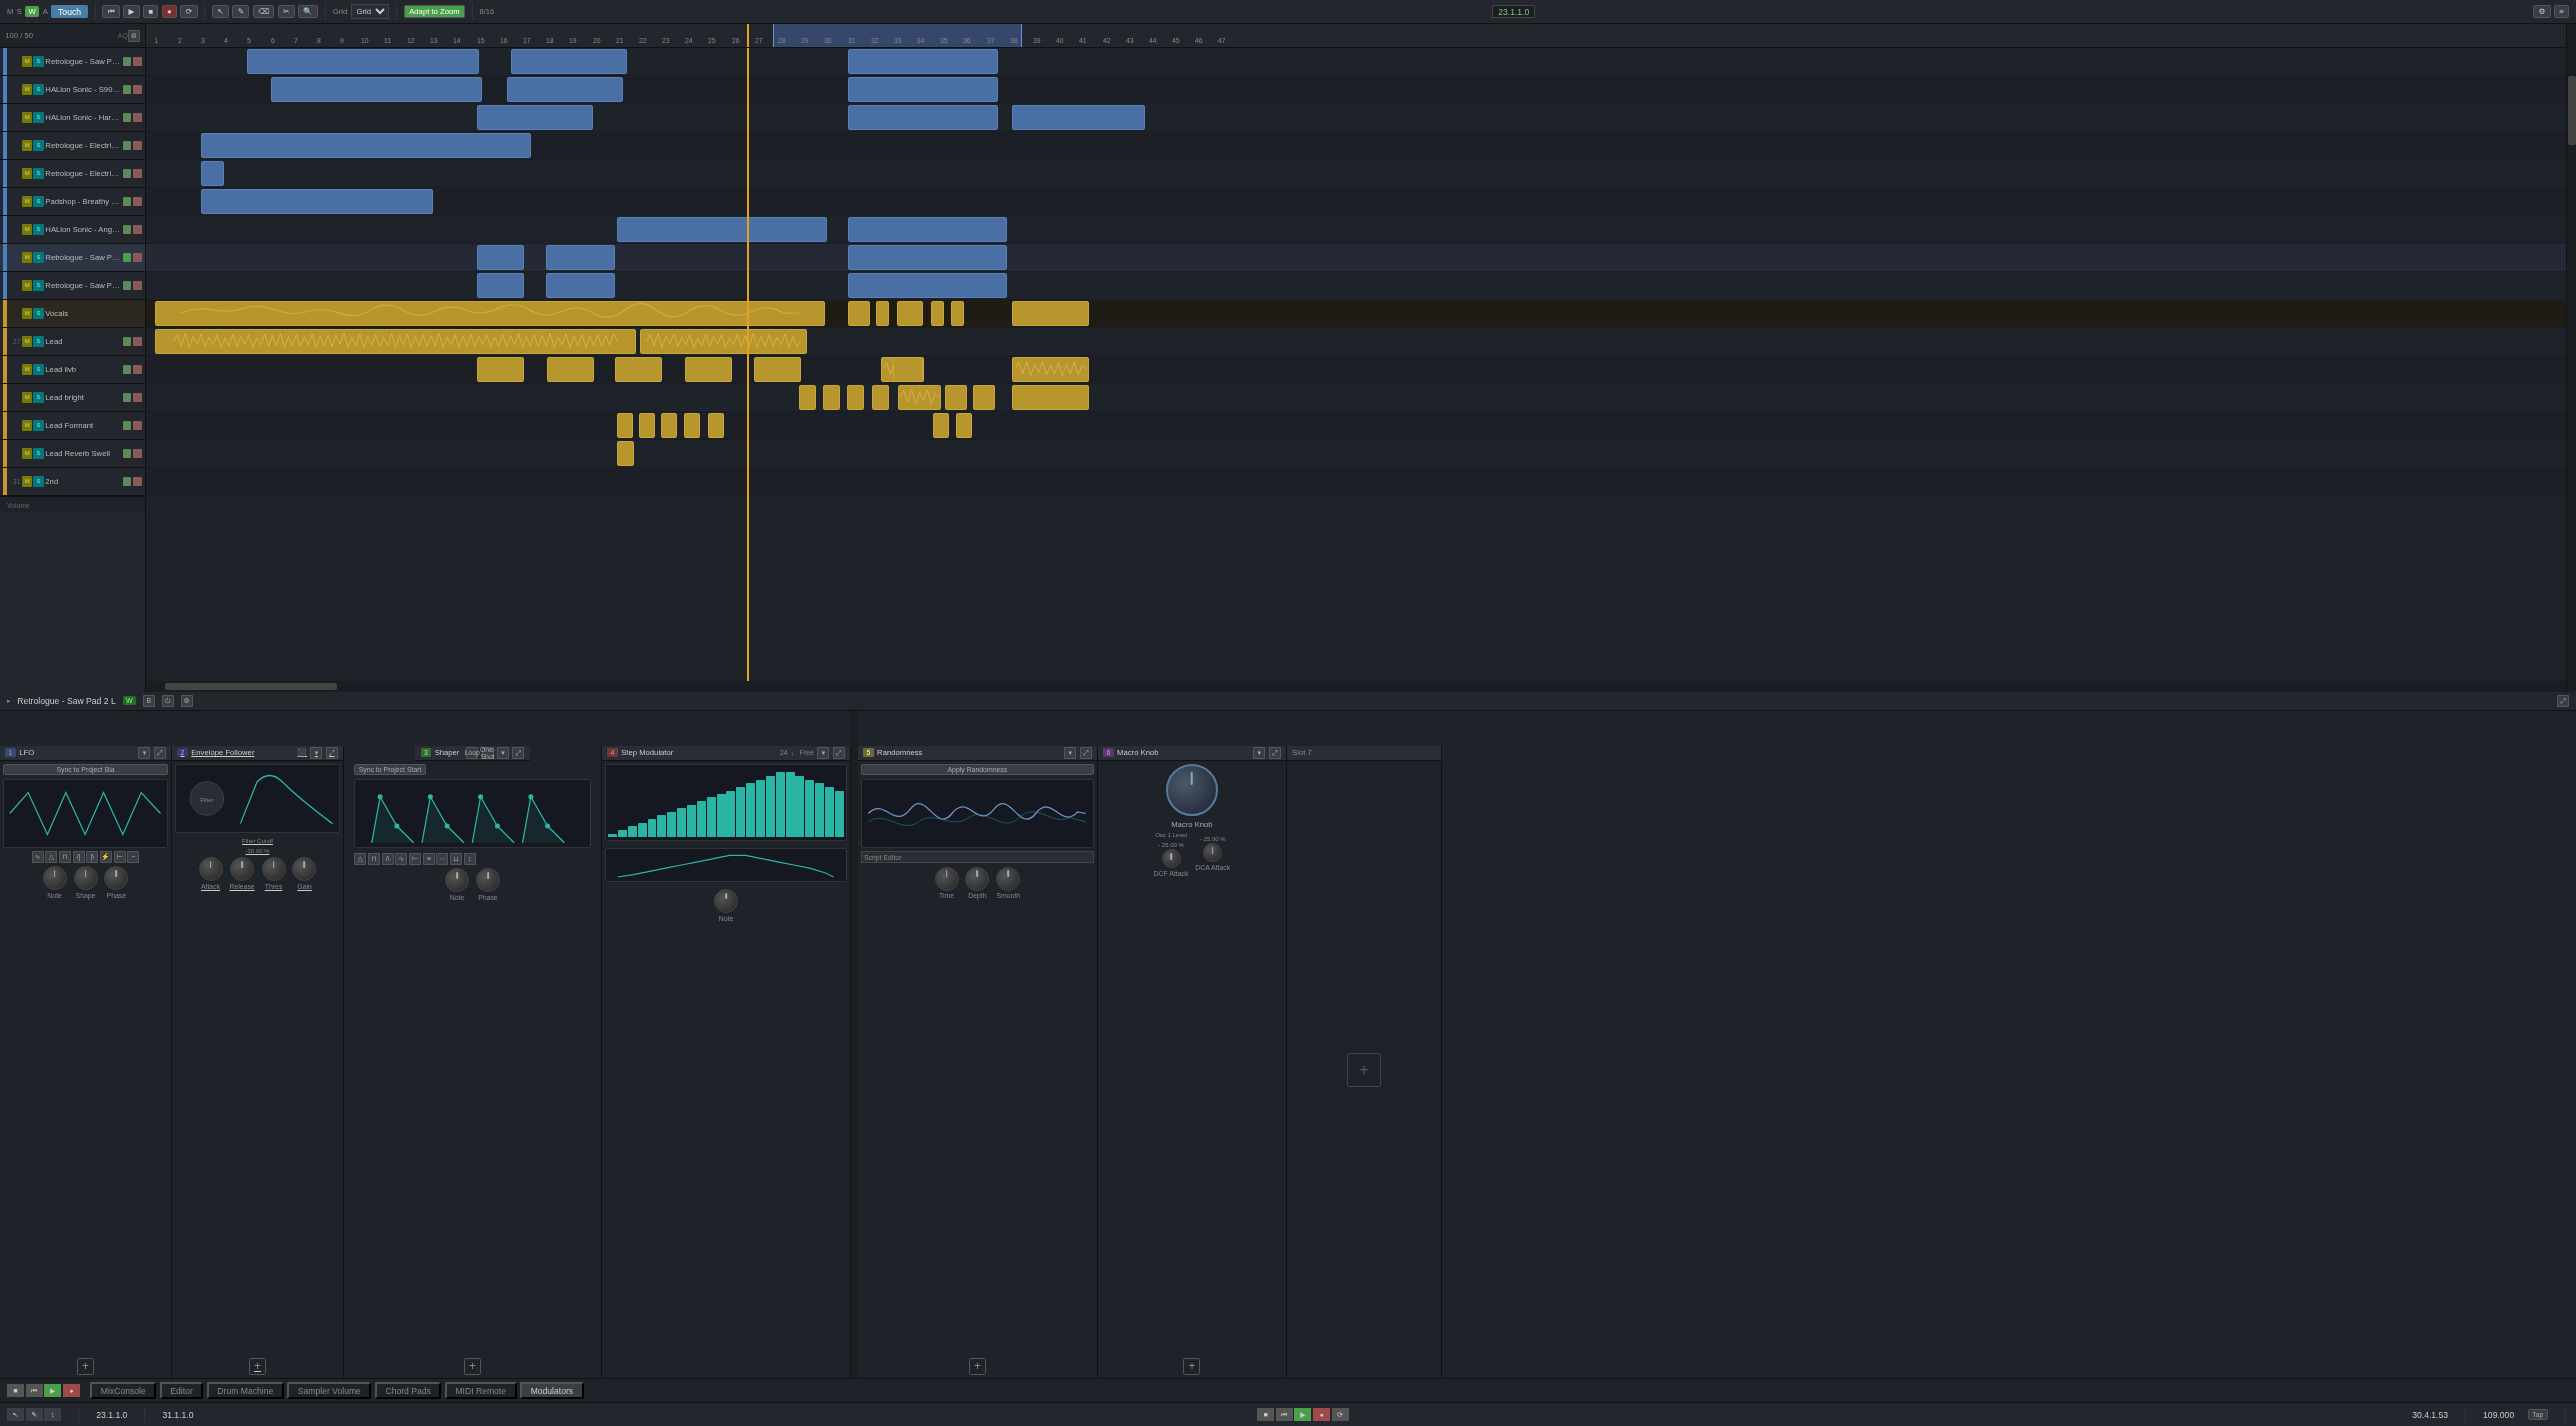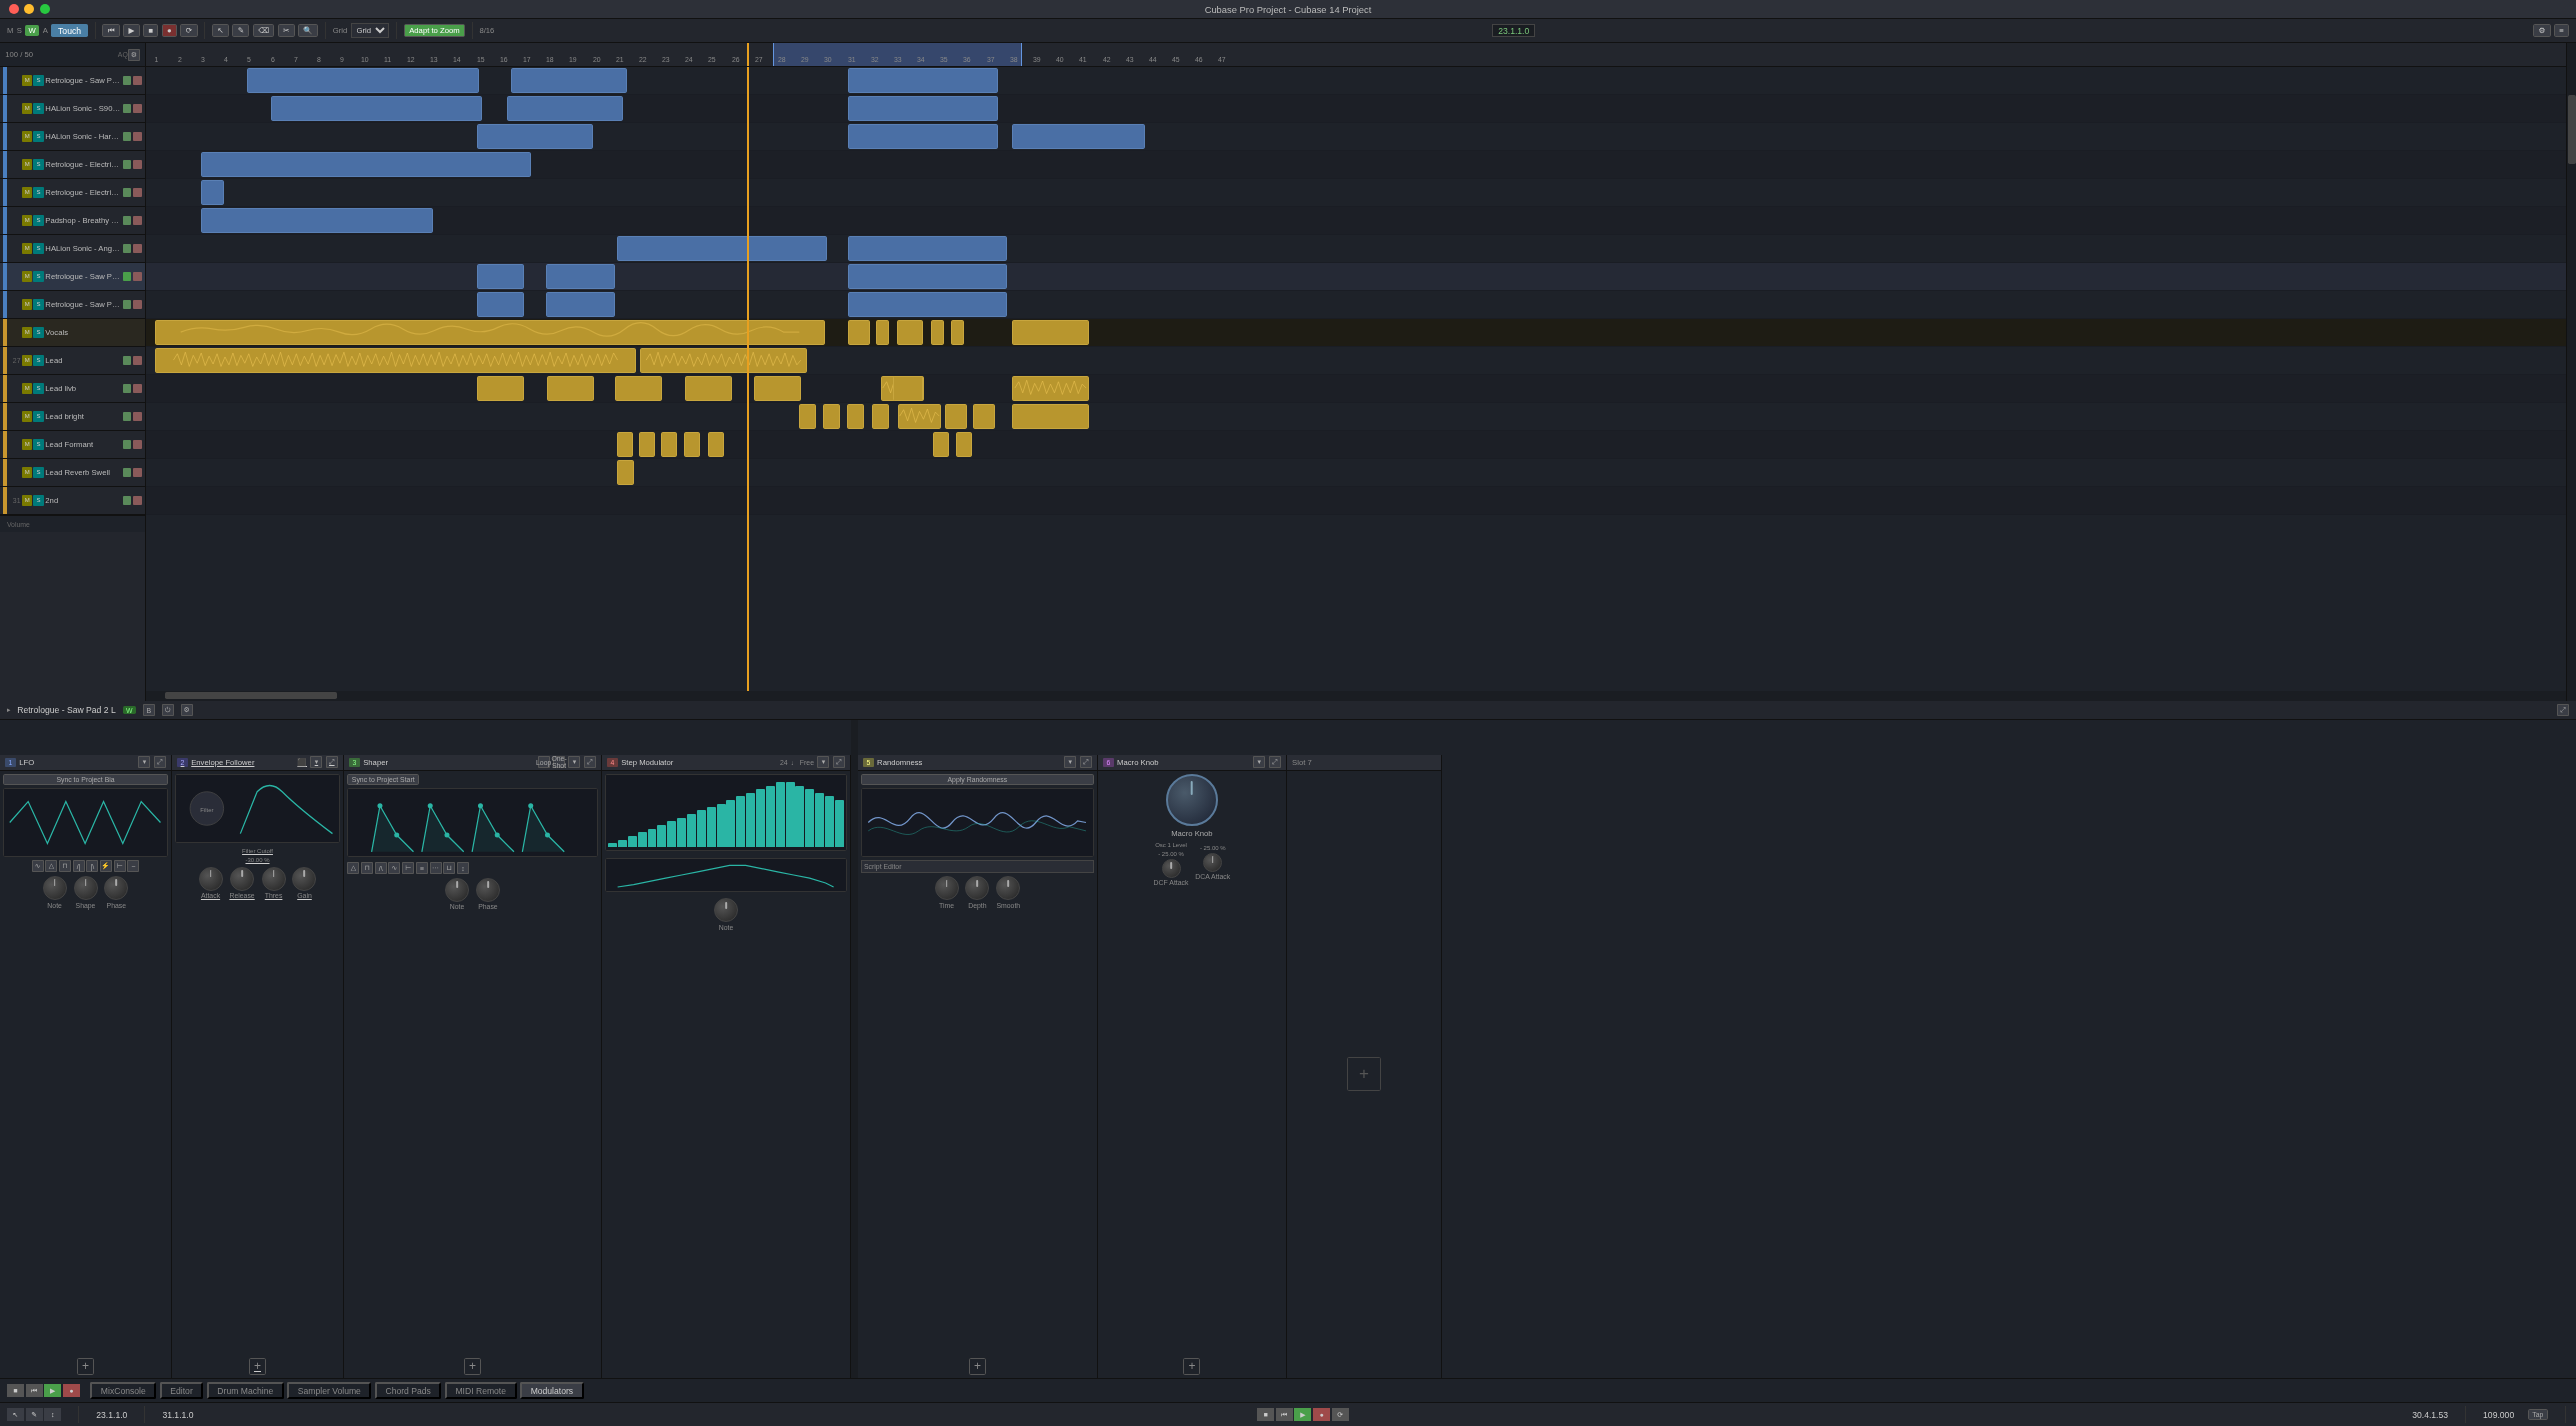--- a/index.html
+++ b/index.html
@@ -281,21 +281,21 @@
       gap: 1.7px;
     }
     .step-bar {
       flex: 1;
       background: #2ab5a5;
       border-radius: 0.9px 0.9px 0 0;
       min-height: 1.7px;
     }
 
     
-    .shaper-panel { width: 258px; }
+    .shaper-panel { width: 258px; align-items: center; }
     .shaper-display {
       height: 69px;
       background: #151820;
       border: 0.9px solid #333;
       border-radius: 1.7px;
       overflow: hidden;
     }
 
     
     .scripter-panel { width: 258px; }
@@ -523,28 +523,20 @@
       font-size: 6.9px;
       color: #aaa;
       cursor: pointer;
     }
   </style>
 </head>
 <body>
 
 <div class="app-container">
 
-  <div class="titlebar">
-    <div class="titlebar-dots">
-      <div class="titlebar-dot dot-red"></div>
-      <div class="titlebar-dot dot-yellow"></div>
-      <div class="titlebar-dot dot-green"></div>
-    </div>
-    <span class="titlebar-title">Cubase Pro Project - Cubase 14 Project</span>
-  </div>
 
   <div class="transport-bar">
     <span style="font-size:7.7px;color:#888">M</span>
     <span style="font-size:7.7px;color:#888">S</span>
     <span style="background:#4a9f4a;color:white;padding:0.9px 3.4px;border-radius:1.7px;font-size:7.7px">W</span>
     <span style="font-size:7.7px;color:#888">A</span>
     <div class="transport-mode">Touch</div>
     <div class="section-divider"></div>
     <button class="transport-btn">⏮</button>
     <button class="transport-btn">▶</button>

